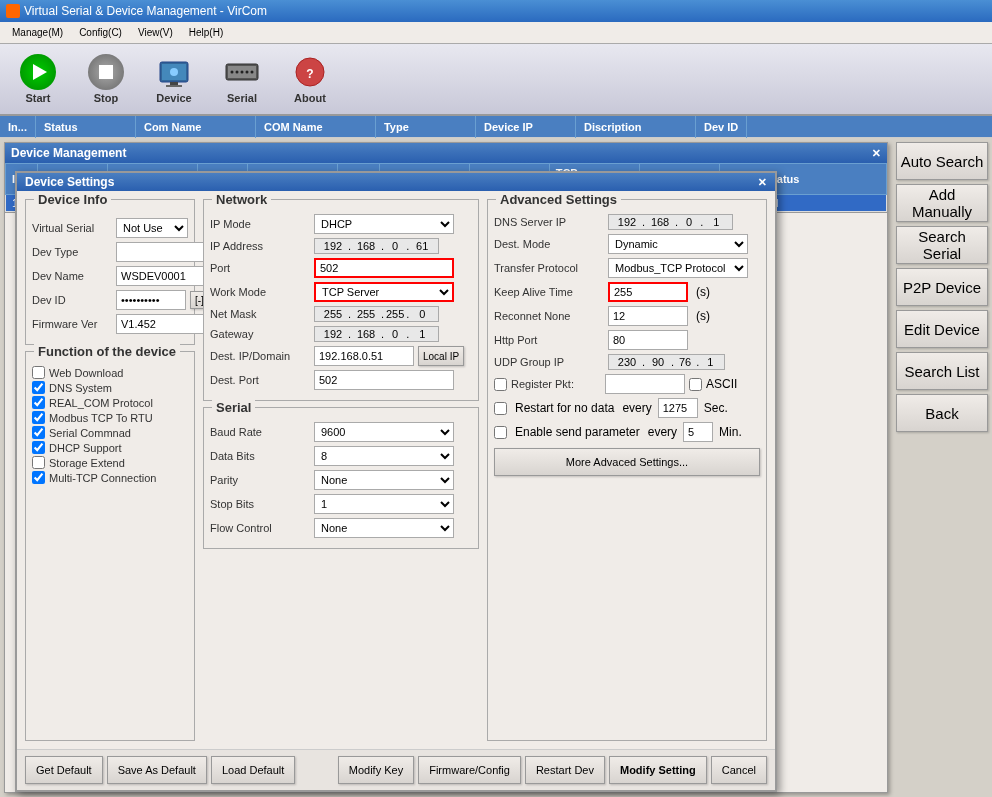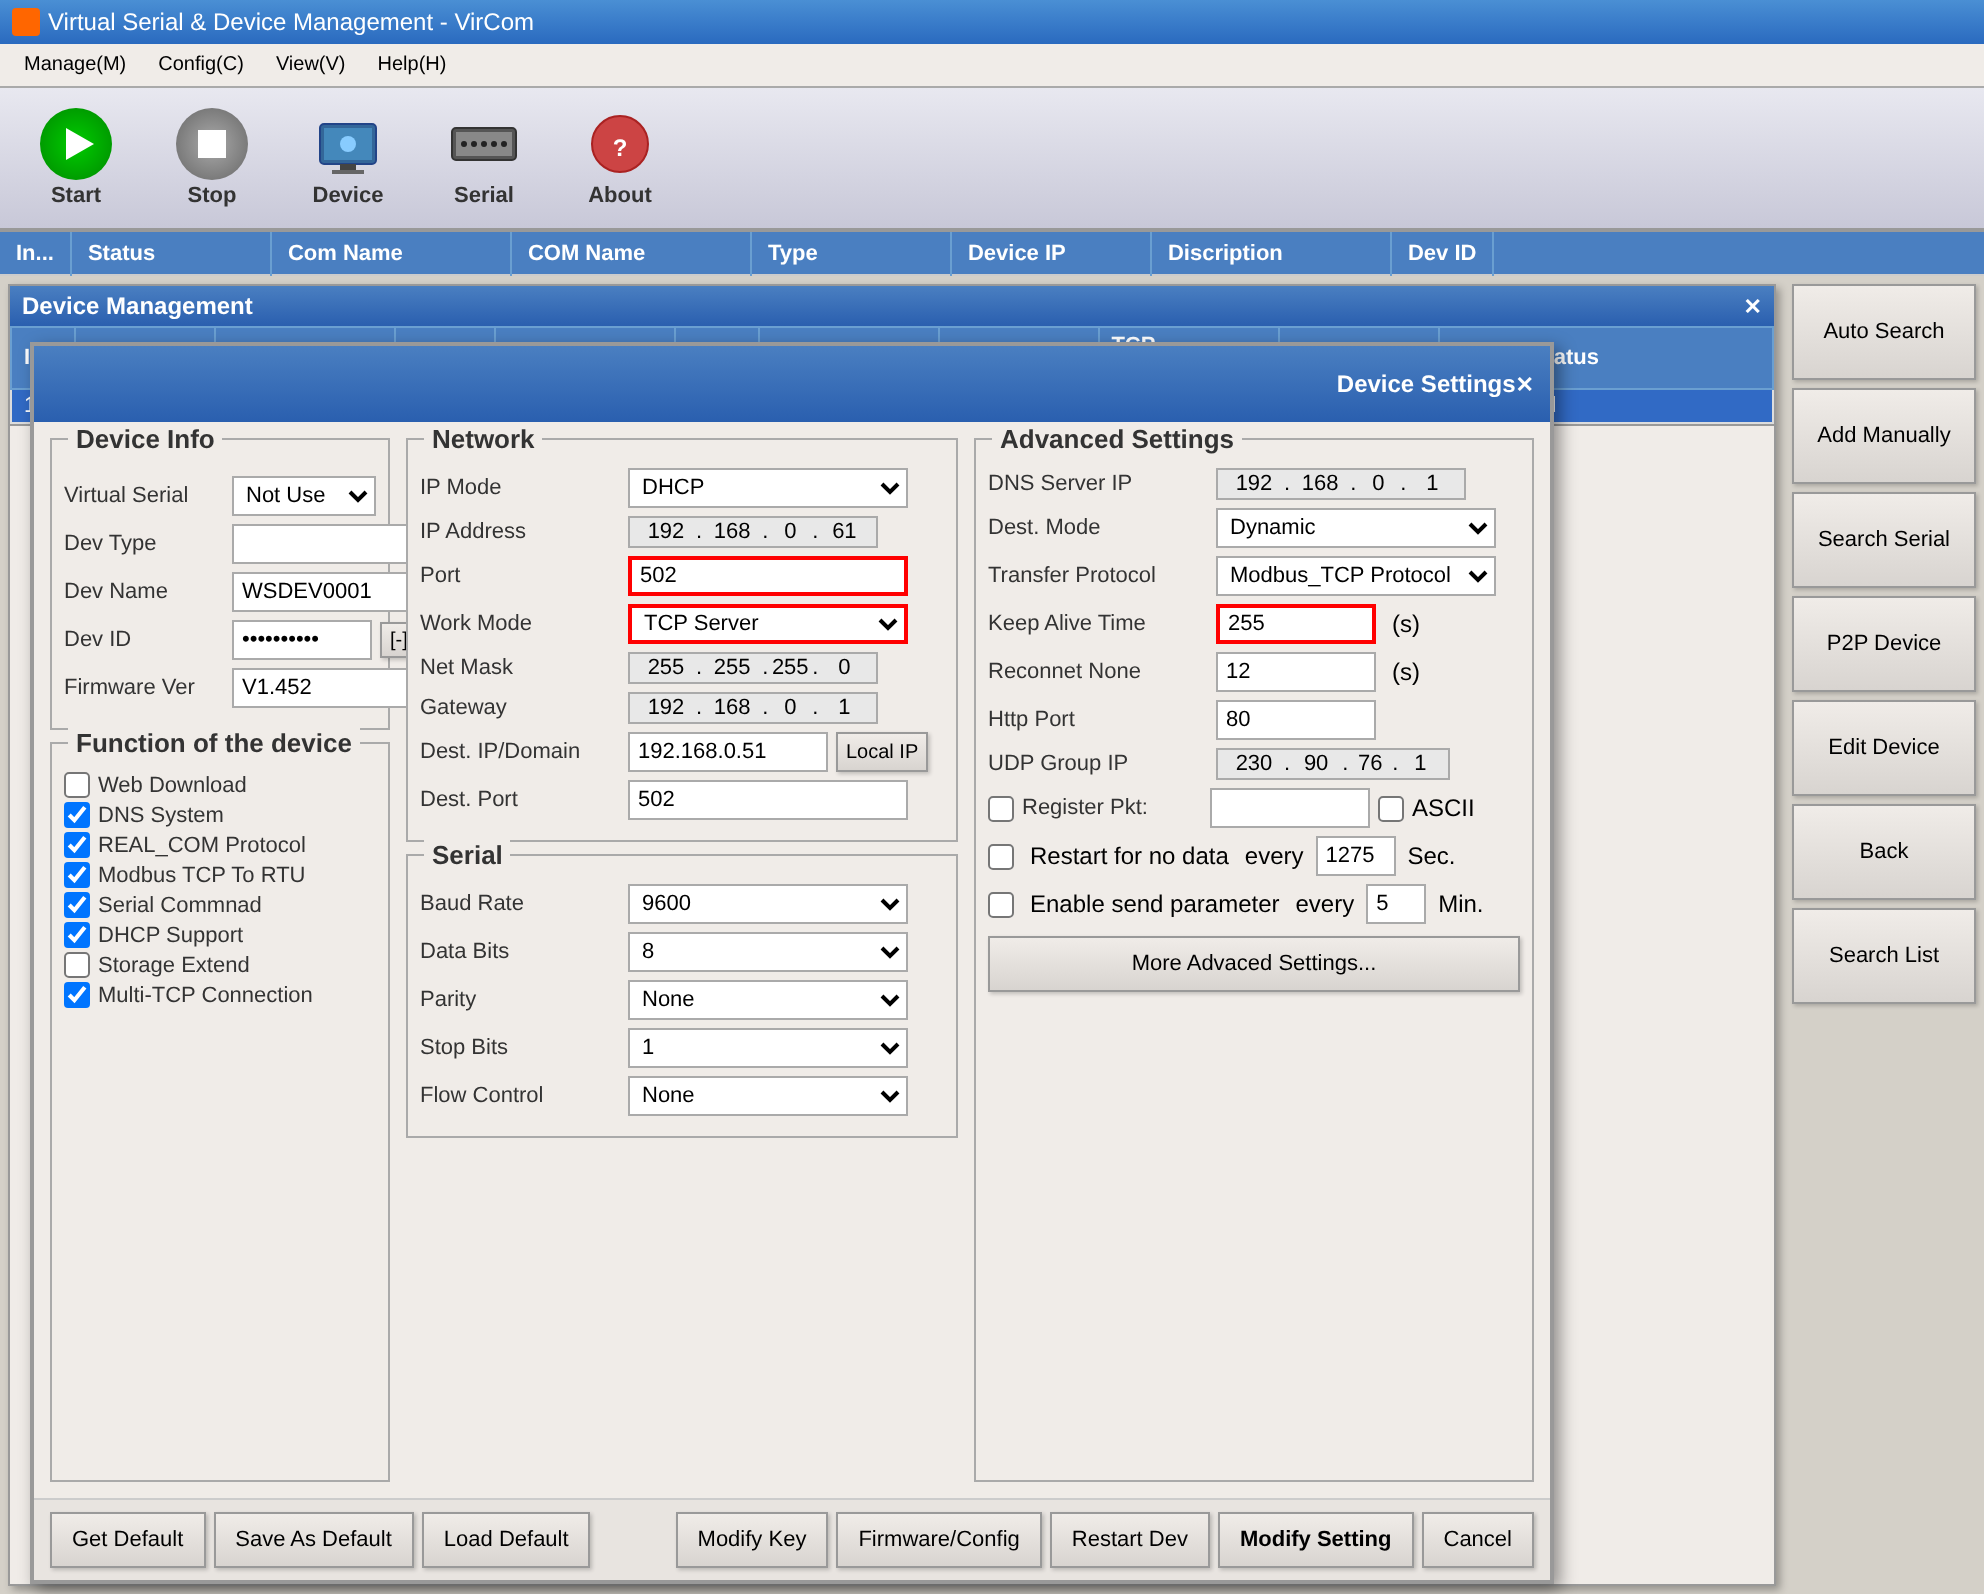--- a/index.html
+++ b/index.html
@@ -36,25 +36,25 @@
     .window-close { color: white; cursor: pointer; font-size: 11px; }
     
     
     .dev-table { width: 100%; border-collapse: collapse; }
     .dev-table th { background: #4a7fc1; color: white; font-size: 11px; padding: 3px 6px; border: 1px solid #6a9fd1; text-align: left; }
     .dev-table td { font-size: 11px; padding: 2px 6px; border: 1px solid #ddd; background: white; }
     .dev-table tr.selected td { background: #316ac5; color: white; }
     
     
     .right-sidebar { width: 100px; display: flex; flex-direction: column; gap: 4px; padding: 4px; }
-    .sidebar-btn { background: linear-gradient(to bottom, #f0ece8, #d8d4d0); border: 1px solid #999; padding: 4px 2px; cursor: pointer; font-size: 11px; text-align: center; height: 48px; display: flex; align-items: center; justify-content: center; box-shadow: 1px 1px 2px rgba(0,0,0,0.2); }
+    .sidebar-btn { background: linear-gradient(to bottom, #f0ece8, #d8d4d0); border: 1px solid #999; padding: 4px 2px; cursor: pointer; font-size: 15px; text-align: center; height: 38px; display: flex; align-items: center; justify-content: center; box-shadow: 1px 1px 2px rgba(0,0,0,0.2); }
     
     
     .device-settings { position: absolute; top: 28px; left: 10px; right: 110px; bottom: 0; background: #f0ece8; border: 2px solid #999; box-shadow: 3px 3px 8px rgba(0,0,0,0.4); z-index: 10; display: flex; flex-direction: column; }
-    .dialog-title { background: linear-gradient(to bottom, #4a7fc1, #2a5faf); color: white; height: 38px; display: flex; align-items: center; justify-content: flex-end; padding: 0 8px; font-size: 11px; font-weight: bold; flex-shrink: 0; }
+    .dialog-title { background: linear-gradient(to bottom, #4a7fc1, #2a5faf); color: white; height: 18px; display: flex; align-items: center; justify-content: space-between; padding: 0 8px; font-size: 11px; font-weight: bold; flex-shrink: 0; }
     .dialog-body { flex: 1; overflow: hidden; padding: 8px; display: flex; flex-direction: column; gap: 6px; }
     
     
     .sections-row { display: flex; gap: 8px; flex: 1; }
     .section { border: 1px solid #aaa; padding: 6px; position: relative; background: #f0ece8; }
     .section-title { position: absolute; top: -8px; left: 8px; background: #f0ece8; padding: 0 4px; font-size: 13px; font-weight: bold; color: #333; }
     
     
     .form-row { display: flex; align-items: center; margin-bottom: 4px; gap: 4px; }
     .form-label { font-size: 11px; color: #333; min-width: 80px; }
@@ -483,16 +483,16 @@
       </div>
     </div>
   </div>
 
   <div class="right-sidebar">
     <div class="sidebar-btn">Auto Search</div>
     <div class="sidebar-btn">Add Manually</div>
     <div class="sidebar-btn">Search Serial</div>
     <div class="sidebar-btn">P2P Device</div>
     <div class="sidebar-btn">Edit Device</div>
+    <div class="sidebar-btn">Search List</div>
     <div class="sidebar-btn">Back</div>
-    <div class="sidebar-btn">Search List</div>
   </div>
 </div>
 
 </body></html>

